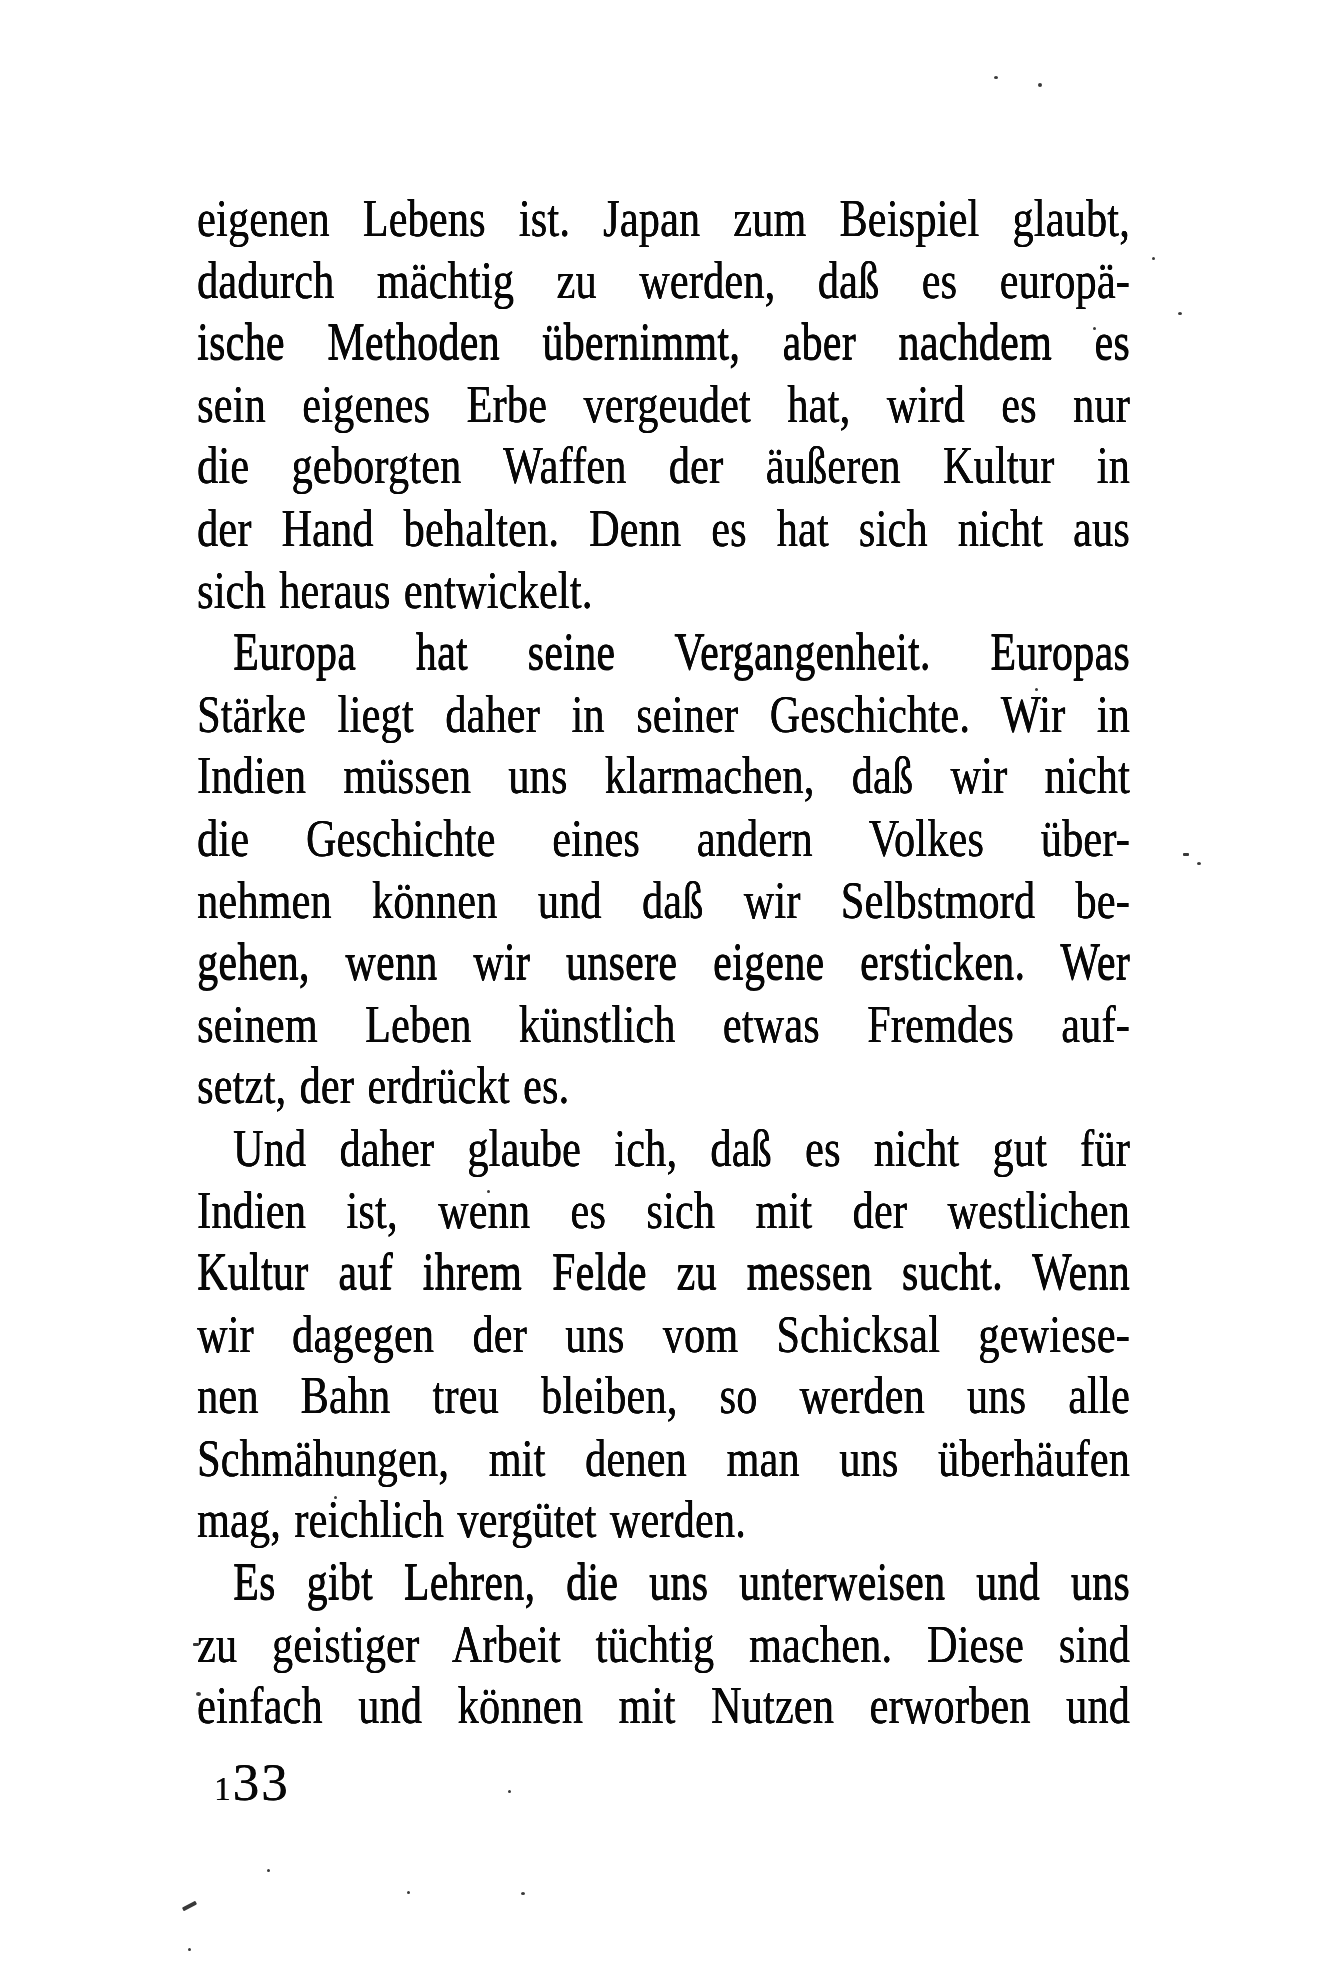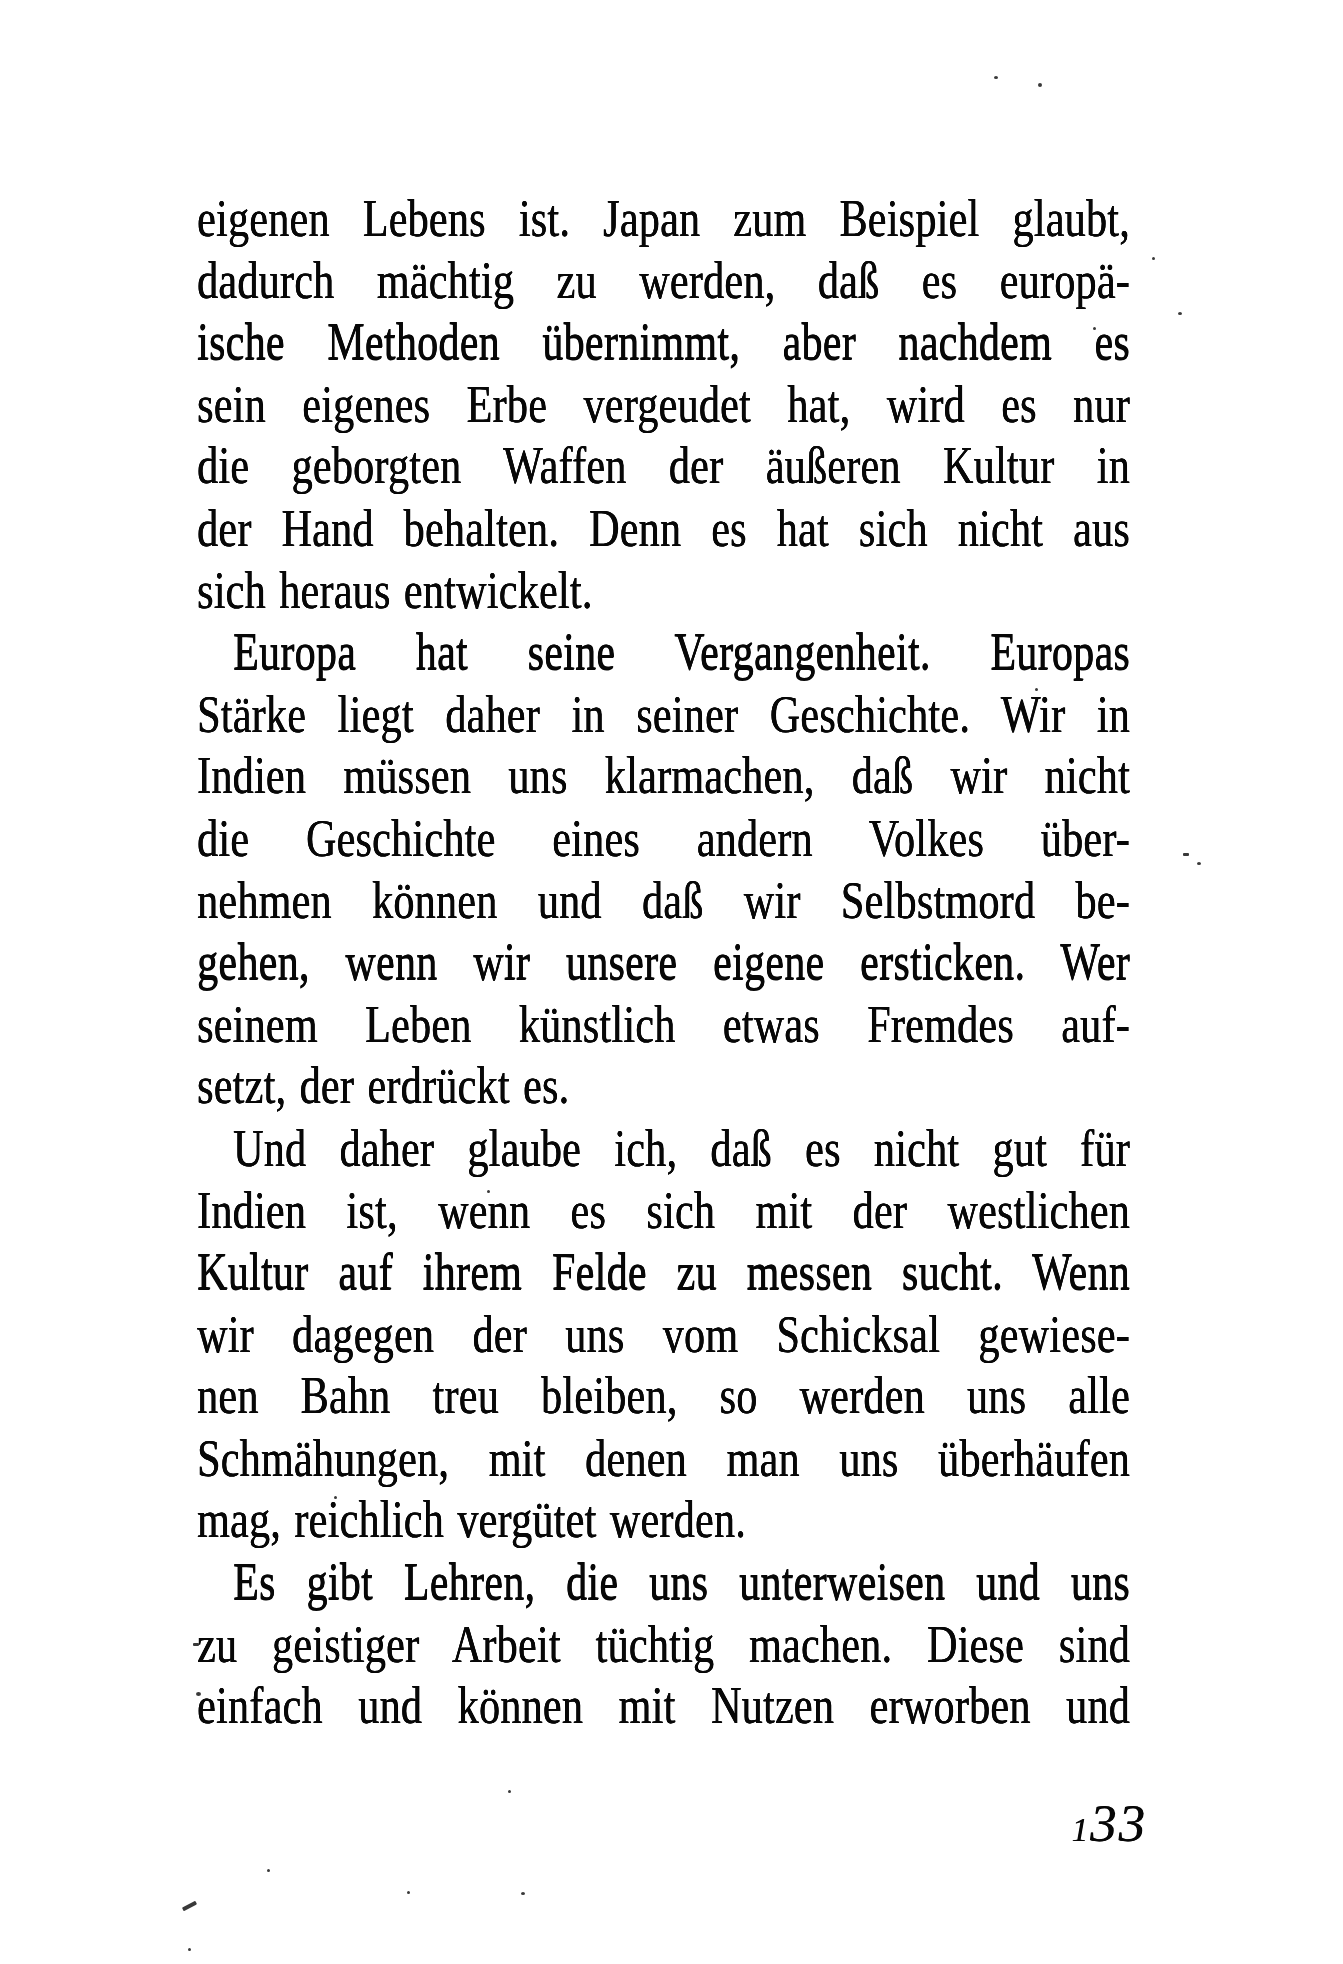--- a/index.html
+++ b/index.html
@@ -32,30 +32,29 @@
     white-space: normal;
   }
   .line.last {
     text-align: left;
     text-align-last: left;
   }
   .line.indent { text-indent: 36px; }
   .page-number {
     position: absolute;
     left: 214px;
-    top: 1797px;
+    top: 1756px;
     width: 933px;
-    text-align: right;
+    text-align: left;
     font-family: "Liberation Serif", "DejaVu Serif", serif;
     font-size: 53px;
     line-height: 53px;
     color: #070707;
     letter-spacing: 2px;
     text-shadow: 0.4px 0 0 currentColor;
-    font-style: italic;
   }
   .page-number::first-letter { font-size: 33px; }
   .speck {
     position: absolute;
     background: #161616;
     border-radius: 50%;
     opacity: 0.85;
   }
   .speck.dash { border-radius: 1px; }
 </style>

